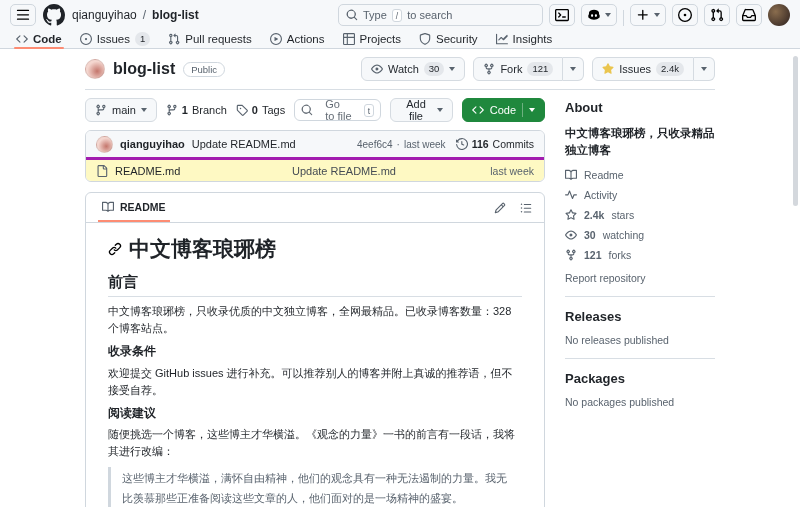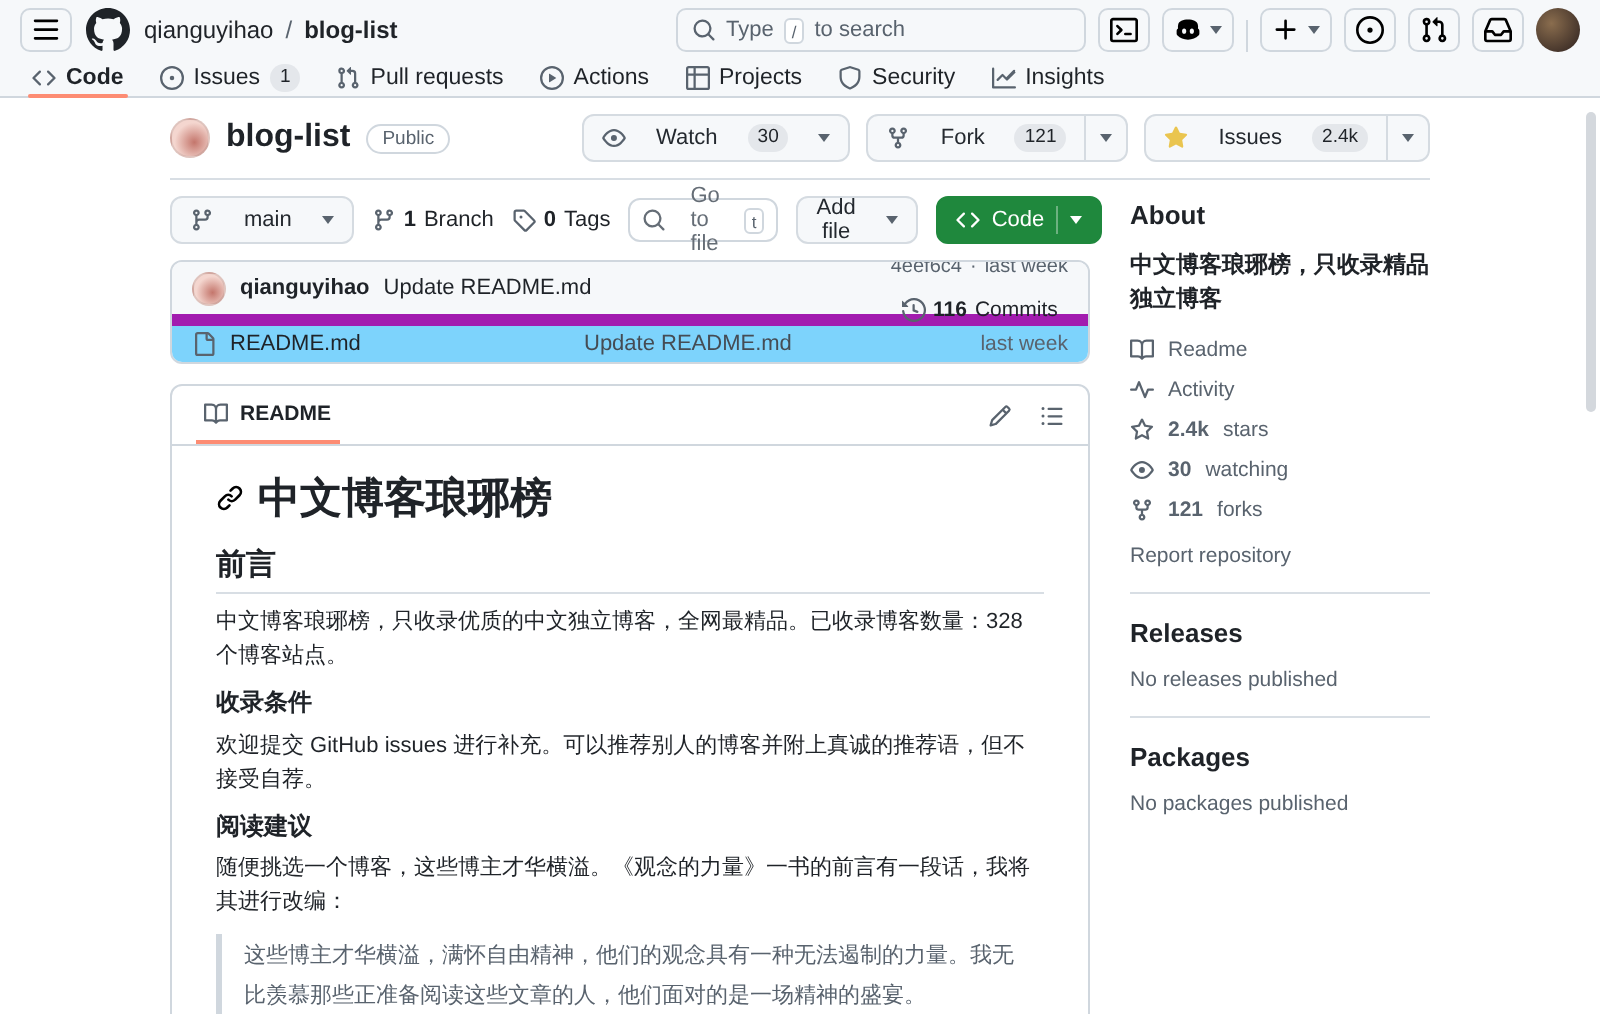--- a/index.html
+++ b/index.html
@@ -42,21 +42,21 @@
   .tab.active { font-weight:600; }
   .tab.active::after { content:""; position:absolute; left:6px; right:6px; bottom:-1px; height:2px; background:#fd8c73; border-radius:3px; }
   .counter { background:#e4e7eb; border-radius:10px; padding:0 5px; font-size:9.5px; line-height:14px; font-weight:500; color:#1f2328; }
 
   
   .content { width:630px; margin:0 auto; padding-top:8px; }
   .repo-head { display:flex; align-items:center; gap:8px; padding-bottom:8px; border-bottom:1px solid #d8dee4; }
   .repo-name { font-size:16px; font-weight:600; }
   .pill { border:1px solid #d0d7de; border-radius:20px; padding:1px 7px; font-size:9.5px; color:#59636e; font-weight:500; }
   .actions { margin-left:auto; display:flex; gap:8px; align-items:center; }
-  .gh-btn { height:24px; display:inline-flex; align-items:center; gap:15px; padding:0 9px; background:#f6f8fa;
+  .gh-btn { height:24px; display:inline-flex; align-items:center; gap:5px; padding:0 9px; background:#f6f8fa;
             border:1px solid #d5dbe1; border-radius:6px; font-size:11px; font-weight:500; color:#24292f; cursor:pointer; font-family:inherit; }
   .gh-btn svg { color:#59636e; }
   .btn-group { display:inline-flex; }
   .btn-group .gh-btn:first-child { border-radius:6px 0 0 6px; }
   .btn-group .gh-btn + .gh-btn { border-radius:0 6px 6px 0; border-left:none; padding:0 7px; }
   .star-y { color:#eac54f !important; }
 
   .cols { display:flex; gap:20px; }
   .main { width:460px; flex-shrink:0; }
   .toolbar { display:flex; align-items:center; gap:9px; margin:8px 0; }
@@ -68,25 +68,25 @@
   .btn-green { height:24px; display:inline-flex; align-items:center; gap:6px; padding:0 9px; background:#1f883d; color:#fff;
                border:1px solid #1f883d; border-radius:6px; font-size:11px; font-weight:500; cursor:pointer; font-family:inherit; }
   .btn-green svg { color:#fff; }
   .btn-green .vdiv { background:rgba(255,255,255,.35); height:14px; }
   .btn-green .caret { border-top-color:#fff; }
 
   
   .commitbox { border:1px solid #d0d7de; border-radius:6px; overflow:hidden; margin-bottom:10px; }
   .commit-row { display:flex; align-items:center; gap:7px; background:#f6f8fa; padding:4px 10px; font-size:11px; height:26px; }
   .commit-msg { color:#1f2328; cursor:pointer; }
-  .commit-meta { margin-left:auto; display:flex; align-items:center; gap:10px;flex-direction:column; }
+  .commit-meta { margin-left:auto; display:flex; align-items:center; gap:10px; }
   .hash-time { font-size:10px; color:#59636e; display:flex; gap:4px; cursor:pointer; }
   .commits-count { display:flex; align-items:center; gap:4px; font-size:10.5px; color:#1f2328; cursor:pointer; }
   .commits-count svg { color:#59636e; }
-  .file-row { display:flex; align-items:center; gap:6px; padding:5px 10px; font-size:11px; border-top:6px solid #a21caf; background:#7dd3fc; height:24px; }
+  .file-row { display:flex; align-items:center; gap:6px; padding:5px 10px; font-size:11px; border-top:3px solid #a21caf; background:#fef9c3; height:24px; }
   .file-name { display:flex; gap:7px; align-items:center; width:190px; color:#1f2328; cursor:pointer; }
   .file-name svg { color:#59636e; }
   .file-msg { flex:1; color:#454c54; cursor:pointer; }
   .file-time { color:#59636e; font-size:10.5px; }
 
   
   .readmebox { border:1px solid #d0d7de; border-radius:6px; overflow:hidden; }
   .readme-head { display:flex; align-items:center; padding:0 12px; height:30px; border-bottom:1px solid #d0d7de; }
   .rtab { height:100%; display:flex; align-items:center; gap:6px; font-size:10.5px; font-weight:600; border-bottom:2px solid #fd8c73; padding:0 4px; cursor:pointer; }
   .rtab svg { color:#59636e; }

